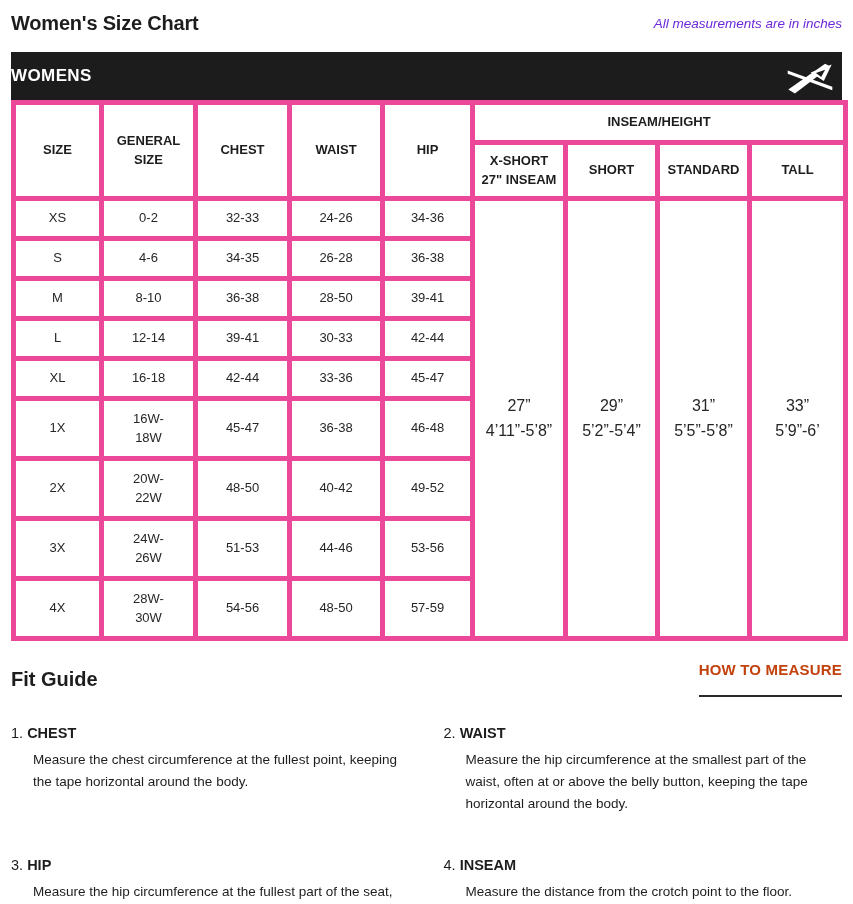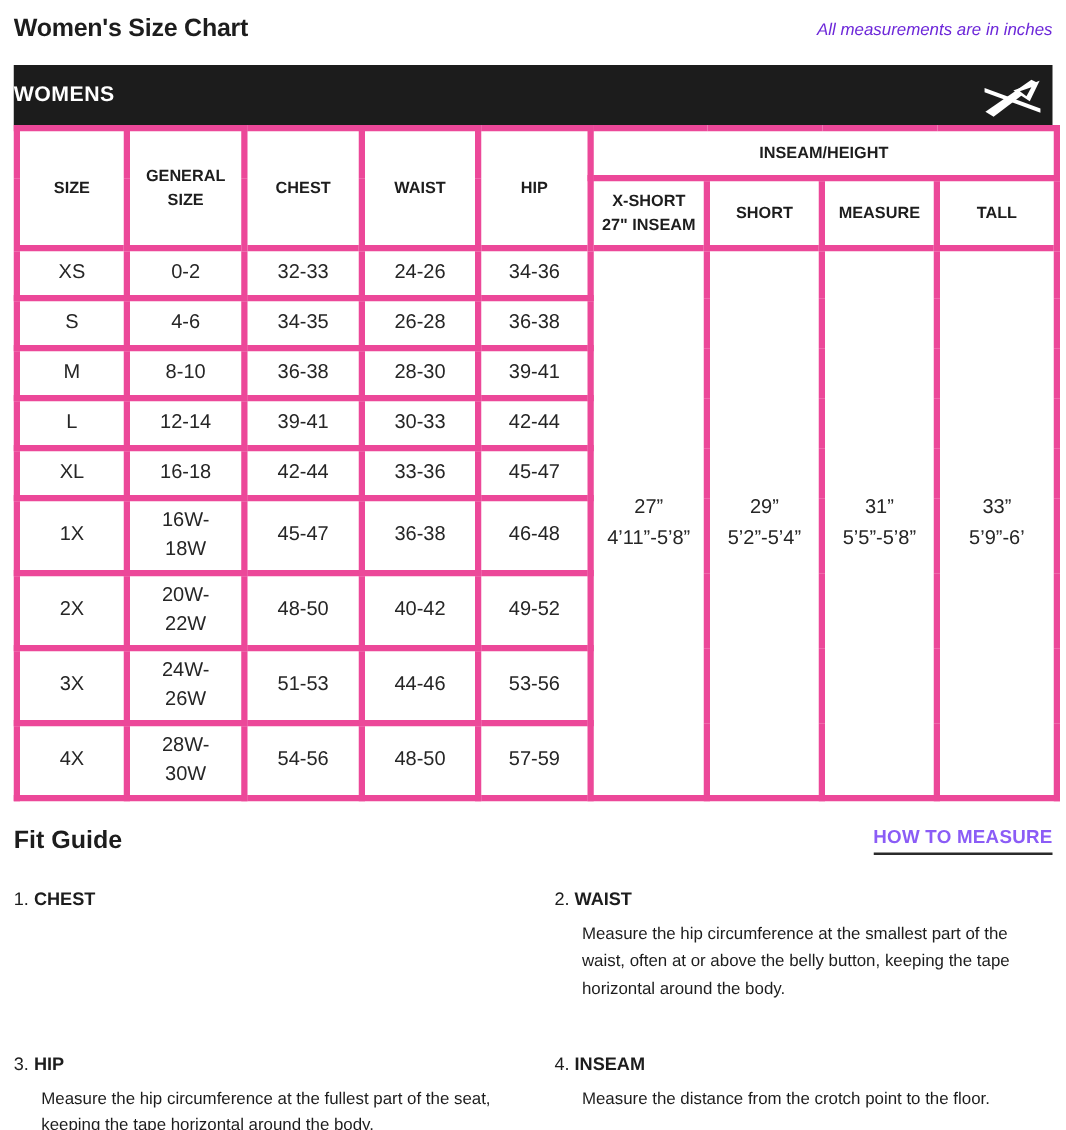--- a/index.html
+++ b/index.html
@@ -23,33 +23,33 @@
 
   
   table.chart { border-collapse:collapse; width:100%; table-layout:fixed; }
   .chart th, .chart td {
     border:5px solid #ec4899;
     text-align:center; vertical-align:middle;
     white-space:pre-line;
     padding:2px;
   }
   .chart th { font-size:13px; font-weight:bold; line-height:1.45; }
-  .chart td { font-size:16px; color:#262626; line-height:1.4; }
+  .chart td { font-size:13px; color:#262626; line-height:1.4; }
   .hdr-top { height:40px; }
   .hdr-sub { height:56px; }
   .thick { border-bottom:3px solid #000 !important; }
   tr.h40 { height:40px; }
   tr.h60 { height:60px; }
   td.inseam-cell { font-size:16px; line-height:1.55; }
 
   
   .fit-head { display:flex; justify-content:space-between; align-items:center; margin-top:20px; }
   .fit-title { font-size:20px; font-weight:bold; margin:0; }
-  .htm-link { font-size:15px; font-weight:600; color:#8b5cf6; text-decoration:none;
-              border-bottom:2px solid #2b2b2b; padding-bottom:4px; letter-spacing:0.2px; }
+  .htm-link { font-size:15px; font-weight:600; color:#c2410c; text-decoration:none;
+              border-bottom:2px solid #2b2b2b; padding-bottom:17px; letter-spacing:0.2px; }
   .items { display:grid; grid-template-columns:1fr 1fr; column-gap:34px; row-gap:42px; margin-top:28px; }
   .item-h { font-size:14.5px; }
   .item-h .lbl { font-weight:bold; }
   .item-text { margin:8px 0 0 22px; font-size:13.5px; line-height:1.62; color:#1d1d1d; max-width:385px; }
 </style>
 </head>
 <body>
 
 <div class="wrap">
 
@@ -87,21 +87,21 @@
 SIZE</th>
       <th rowspan="2" class="thick">CHEST</th>
       <th rowspan="2" class="thick">WAIST</th>
       <th rowspan="2" class="thick">HIP</th>
       <th colspan="4">INSEAM/HEIGHT</th>
     </tr>
     <tr class="hdr-sub">
       <th class="thick">X-SHORT
 27" INSEAM</th>
       <th class="thick">SHORT</th>
-      <th class="thick">MEASURE</th>
+      <th class="thick">STANDARD</th>
       <th class="thick">TALL</th>
     </tr>
     <tr class="h40">
       <td>XS</td>
       <td>0-2</td>
       <td>32-33</td>
       <td>24-26</td>
       <td>34-36</td>
       <td rowspan="9" class="inseam-cell"><span>27”</span><br><span>4’11”-5’8”</span></td>
       <td rowspan="9" class="inseam-cell"><span>29”</span><br><span>5’2”-5’4”</span></td>
@@ -112,21 +112,21 @@
       <td>S</td>
       <td>4-6</td>
       <td>34-35</td>
       <td>26-28</td>
       <td>36-38</td>
     </tr>
     <tr class="h40">
       <td>M</td>
       <td>8-10</td>
       <td>36-38</td>
-      <td>28-30</td>
+      <td>28-50</td>
       <td>39-41</td>
     </tr>
     <tr class="h40">
       <td>L</td>
       <td>12-14</td>
       <td>39-41</td>
       <td>30-33</td>
       <td>42-44</td>
     </tr>
     <tr class="h40">
@@ -175,20 +175,21 @@
     <h2 class="fit-title">Fit Guide</h2>
     <a href="#" class="htm-link">HOW TO MEASURE</a>
   </div>
 
   <div class="items">
     <div class="item">
       <div class="item-h">
         <span class="num">1.</span>
         <span class="lbl">CHEST</span>
       </div>
+      <p class="item-text">Measure the chest circumference at the fullest point, keeping the tape horizontal around the body.</p>
     </div>
     <div class="item">
       <div class="item-h">
         <span class="num">2.</span>
         <span class="lbl">WAIST</span>
       </div>
       <p class="item-text">Measure the hip circumference at the smallest part of the waist, often at or above the belly button, keeping the tape horizontal around the body.</p>
     </div>
     <div class="item">
       <div class="item-h">

